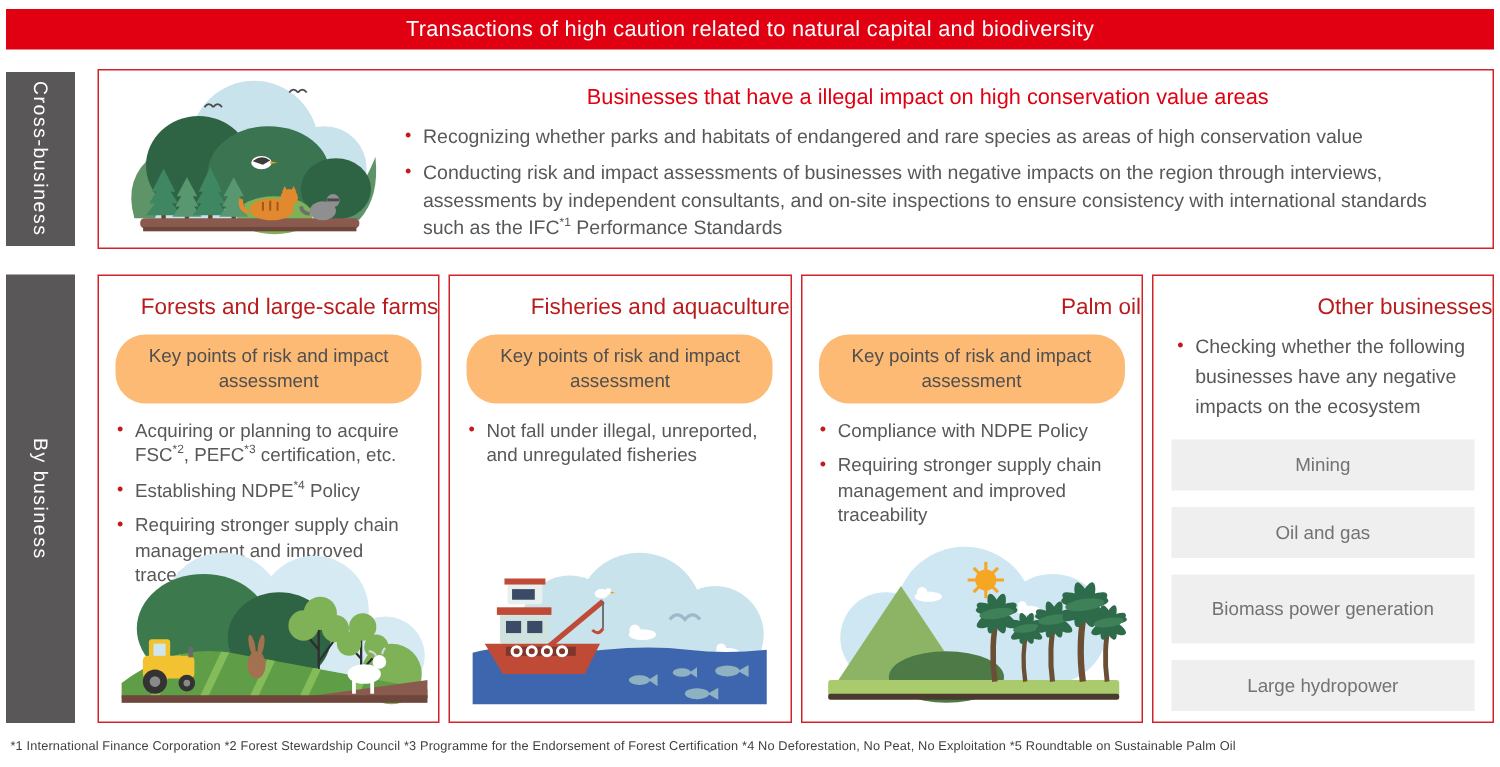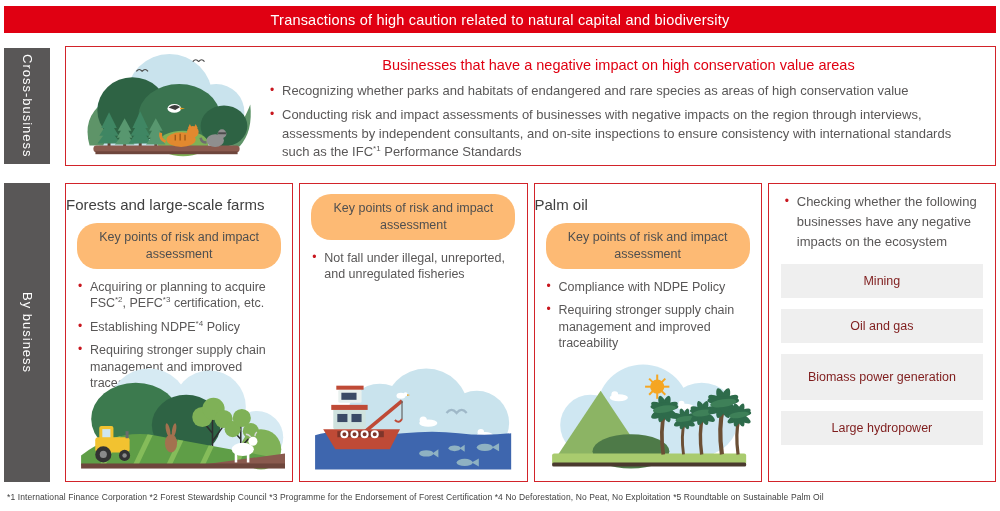--- a/index.html
+++ b/index.html
@@ -23,31 +23,31 @@
   .cross-content { flex:1; padding:10px 26px 6px 10px; }
   .cross-title { color:#E00012; font-size:14.5px; font-weight:400; text-align:center; margin-bottom:9px; }
 
   ul.blist { list-style:none; }
   ul.blist li { position:relative; padding-left:14px; font-size:13px; line-height:1.42; margin-bottom:6px; color:#595757; }
   ul.blist li::before { content:"\2022"; position:absolute; left:2px; top:0; color:#C8161E; font-size:12px; }
   sup { font-size:8px; vertical-align:super; line-height:0; }
 
   .cols { position:absolute; left:65px; top:183px; width:931px; height:299px; display:flex; gap:6px; }
   .col { position:relative; flex:1; border:1px solid #D2232A; background:#fff; }
-  .col h3 { margin-top:12px; text-align:left; color:#404040; font-size:15px; font-weight:400; }
+  .col h3 { margin-top:12px; text-align:right; color:#b91c1c; font-size:15px; font-weight:400; }
   .pill { margin:10px auto 0; width:204px; background:#fdba74; border-radius:20px;
     padding:6px 14px; text-align:center; font-size:12.5px; line-height:1.35; color:#4F4F4F; }
   .col ul.blist { margin:10px 8px 0 10px; }
   .col ul.blist li { font-size:12.5px; line-height:1.32; margin-bottom:7px; }
   .col-illus { position:absolute; left:7px; right:7px; bottom:5px; height:118px; }
   .col-illus svg, .cross-illus svg { width:100%; height:100%; display:block; }
 
   .other-list { margin:12px 12px 0; display:flex; flex-direction:column; gap:11px; }
   .gray-box { background:#EFEFEF; min-height:34px; display:flex; align-items:center; justify-content:center;
-    text-align:center; font-size:12.5px; line-height:1.3; color:#7f1d1d; padding:4px 10px; }
+    text-align:center; font-size:12.5px; line-height:1.3; color:#737373; padding:4px 10px; }
   .gray-box.tall { min-height:46px; }
   .col-other ul.blist { margin:8px 10px 0 14px; }
   .col-other ul.blist li { font-size:13px; line-height:1.55; }
 
   .footnote { position:absolute; left:7px; top:492px; font-size:8.5px; color:#3F3F3F; letter-spacing:.1px;text-align:center; }
 </style>
 </head>
 <body>
 
 <div class="canvas">
@@ -118,21 +118,21 @@
         </g>
         <g>
           <ellipse cx="137" cy="93" rx="9" ry="6.5" fill="#8F8F8F"></ellipse>
           <circle cx="144" cy="86" r="4.5" fill="#8F8F8F"></circle>
           <path d="M140,85.5 h8" stroke="#4A4A4A" stroke-width="2"></path>
           <path d="M128,95 q-5,0 -6,-5" stroke="#6E6E6E" stroke-width="2.6" fill="none"></path>
         </g>
       </svg>
     </div>
     <div class="cross-content">
-      <h2 class="cross-title">Businesses that have a negative impact on high conservation value areas</h2>
+      <h2 class="cross-title">Businesses that have a illegal impact on high conservation value areas</h2>
       <ul class="blist">
         <li>Recognizing whether parks and habitats of endangered and rare species as areas of high conservation value</li>
         <li>Conducting risk and impact assessments of businesses with negative impacts on the region through interviews, assessments by independent consultants, and on-site inspections to ensure consistency with international standards such as the IFC<sup>*1</sup> Performance Standards</li>
       </ul>
     </div>
   </section>
 
   <div class="side-label side-by">
     <span>By business</span>
   </div>
@@ -205,20 +205,21 @@
             <circle cx="178" cy="80" r="4.5"></circle>
             <rect x="160" y="92" width="2.5" height="9"></rect>
               <rect x="172" y="92" width="2.5" height="9"></rect>
             <path d="M176,76 q-2,-3 -5,-3 M180,75 q0,-3 2,-4" stroke="#D8D8D8" stroke-width="1.4" fill="none"></path>
           </g>
         </svg>
       </div>
     </section>
 
     <section class="col">
+      <h3>Fisheries and aquaculture</h3>
       <div class="pill">Key points of risk and impact assessment</div>
       <ul class="blist">
         <li>Not  fall under illegal, unreported, and unregulated fisheries</li>
       </ul>
       <div class="col-illus">
         <svg viewBox="0 0 210 112">
           <g fill="#C9E3ED">
             <circle cx="118" cy="50" r="42"></circle>
               <circle cx="168" cy="62" r="32"></circle>
               <circle cx="72" cy="55" r="32"></circle>
@@ -324,20 +325,21 @@
           <use href="#palmT" transform="translate(120,93) scale(1.15)"></use>
           <use href="#palmT" transform="translate(140,93) scale(0.9)"></use>
           <use href="#palmT" transform="translate(158,93) scale(1.05)"></use>
           <use href="#palmT" transform="translate(178,93) scale(1.3)"></use>
           <use href="#palmT" transform="translate(194,93) scale(1.0)"></use>
         </svg>
       </div>
     </section>
 
     <section class="col col-other">
+      <h3>Other businesses</h3>
       <ul class="blist">
         <li>Checking whether the following businesses have any negative impacts on the ecosystem</li>
       </ul>
       <div class="other-list">
         <div class="gray-box">Mining</div>
         <div class="gray-box">Oil and gas</div>
         <div class="gray-box tall">Biomass power generation</div>
         <div class="gray-box">Large hydropower</div>
       </div>
     </section>

